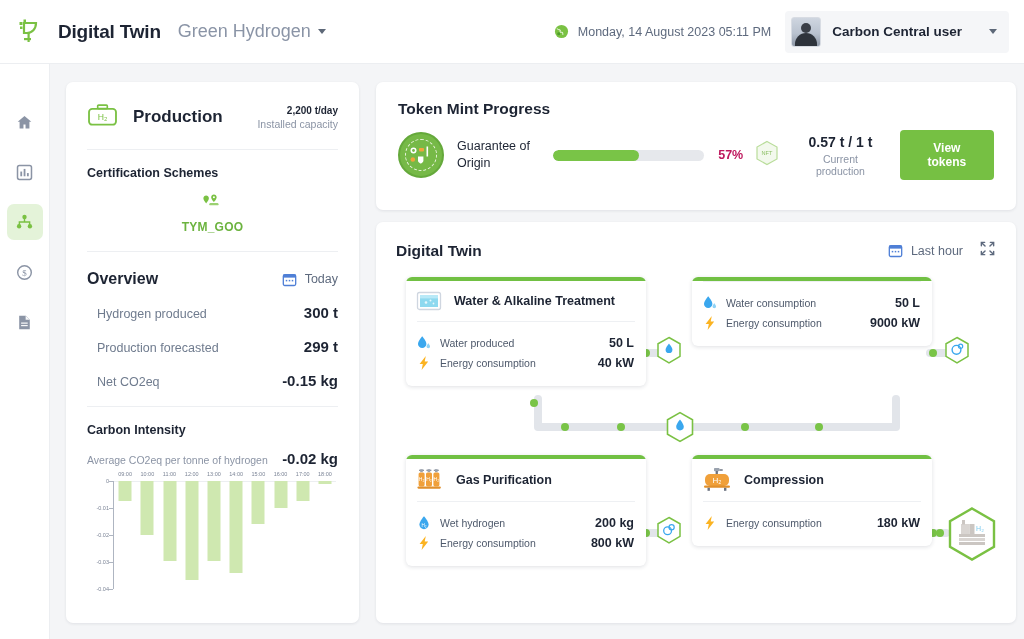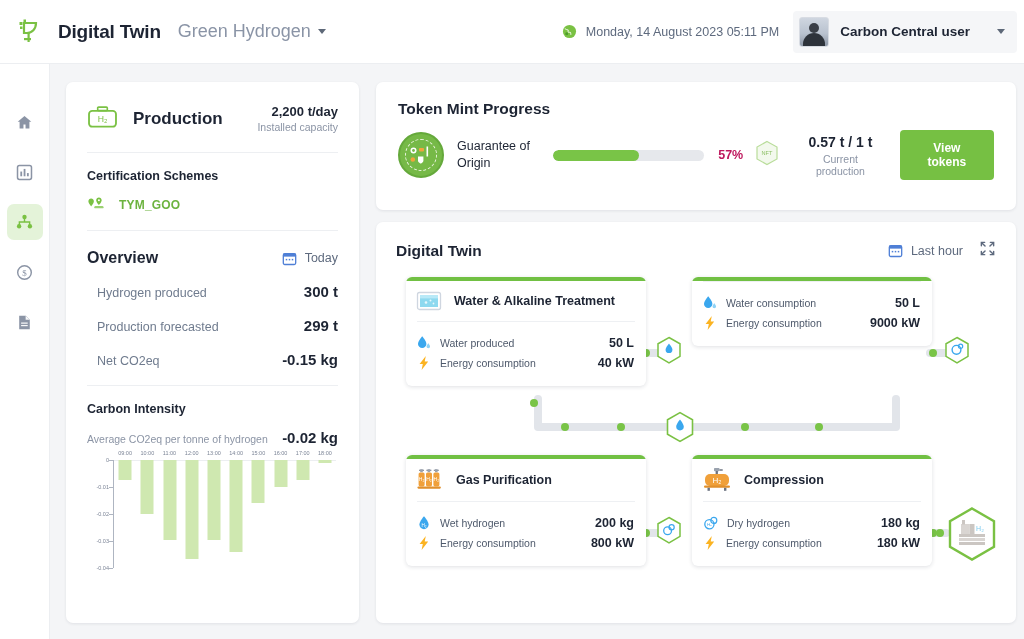--- a/index.html
+++ b/index.html
@@ -19,21 +19,21 @@
     border-bottom: 1px solid #eceef1;
   }
   .logo { width: 58px; display: flex; align-items: center; justify-content: center; }
   .brand-title { font-size: 19px; font-weight: bold; color: #1d2433; letter-spacing: -0.2px; }
   .brand-sub {
     font-size: 18px; color: #8a94a6; margin-left: 17px; display: flex;
     align-items: center; gap: 7px; cursor: pointer;
   }
   .caret { width: 0; height: 0; border-left: 4.5px solid transparent;
            border-right: 4.5px solid transparent; border-top: 5.5px solid #5d6878; }
-  .topbar-right { margin-left: auto; display: flex; align-items: center; padding-right: 7px; gap: 14px;}
+  .topbar-right { margin-left: auto; display: flex; align-items: center; padding-right: 15px; gap: 14px;}
   .datetime { display: flex; align-items: center; gap: 9px; font-size: 12.5px; color: #5e6a7e; }
   .userbox {
     display: flex; align-items: center; gap: 11px; background: #f5f6f8;
     border-radius: 4px; padding: 6px 12px 6px 6px; cursor: pointer;
   }
   .avatar {
     width: 30px; height: 30px; border-radius: 3px; border: 1px solid #d8dce3;
     background: linear-gradient(#cfd6e0 0%, #b9c2cf 55%, #8d97a6 100%);
     position: relative; overflow: hidden; flex: none;
   }
@@ -62,21 +62,21 @@
   
   .card { background: #fff; border-radius: 7px; box-shadow: 0 1px 3px rgba(26,36,56,.09); }
 
   .left-card {
     position: absolute; left: 66px; top: 82px; width: 293px; height: 541px;
     padding: 0 21px;
   }
   .prod-head { display: flex; align-items: center; padding: 22px 0 19px; }
   .prod-title { font-size: 17px; font-weight: bold; margin-left: 15px; color:#1d2433;}
   .prod-right { margin-left: auto; text-align: right; }
-  .prod-cap { font-size: 13px; font-weight: bold; color:#1d2433;}
+  .prod-cap { font-size: 10px; font-weight: bold; color:#1d2433;}
   .prod-caplabel { font-size: 10.5px; color: #8b94a5; margin-top: 2px; }
   .divider { height: 1px; background: #edeff2; }
   .sec-title { font-size: 12.5px; font-weight: bold; color:#1d2433; }
   .cert-row { display: flex; align-items: center; gap: 10px; cursor: pointer; }
   .cert-name { font-size: 12px; color: #6cb33f; font-weight: bold; letter-spacing: .2px;}
   .ov-head { display: flex; align-items: center; }
   .ov-title { font-size: 16px; font-weight: bold; color:#1d2433;}
   .ov-period { margin-left: auto; display: flex; align-items: center; gap: 8px;
                font-size: 12.5px; color: #5e6a7e; cursor: pointer; }
   .stat { display: flex; align-items: baseline; margin-left: 10px; }
@@ -244,21 +244,21 @@
       <div class="prod-right">
         <div class="prod-cap">2,200 t/day</div>
         <div class="prod-caplabel">Installed capacity</div>
       </div>
     </div>
 
     <div class="divider"></div>
 
     <div style="padding:16px 0 0;">
       <div class="sec-title">Certification Schemes</div>
-      <div class="cert-row" style="margin-top:13px;">
+      <div class="cert-row" style="margin-top:13px;flex-direction:column;">
         <svg width="22" height="17" viewBox="0 0 24 18">
           <path d="M4.5 2.5c1.7 0 3 1.3 3 3 0 2.2-3 5.6-3 5.6S1.5 7.7 1.5 5.5c0-1.7 1.3-3 3-3z" fill="#7ac143"></path>
           <path d="M13 1.4c1.7 0 3 1.3 3 3 0 2.1-3 5.3-3 5.3s-3-3.2-3-5.3c0-1.7 1.3-3 3-3z" fill="#7ac143"></path>
           <circle cx="13" cy="4.4" r="1.1" fill="#ffffff"></circle>
           <rect x="8" y="10.6" width="10" height="2.6" rx="1.3" fill="#7ac143" opacity=".75"></rect>
         </svg>
         <span class="cert-name">TYM_GOO</span>
       </div>
     </div>
 
@@ -591,29 +591,20 @@
             <rect x="2" y="18.6" width="26" height="2.2" rx="1.1" fill="#e08f2b"></rect>
             <rect x="5.5" y="20.8" width="2.4" height="3" fill="#6c7380"></rect>
             <rect x="22" y="20.8" width="2.4" height="3" fill="#6c7380"></rect>
             <text x="15" y="16" font-size="8" fill="#ffffff" text-anchor="middle" font-family="Liberation Sans, sans-serif">H₂</text>
           </svg>
           <div class="node-name">Compression</div>
         </div>
         <div class="node-div"></div>
         <div class="node-rows">
           <div class="nrow">
-            <svg width="15" height="16" viewBox="0 0 15 16">
-              <circle cx="6.4" cy="9.2" r="4.6" fill="none" stroke="#3aa7ee" stroke-width="1.3"></circle>
-              <circle cx="10.8" cy="5.4" r="3" fill="none" stroke="#3aa7ee" stroke-width="1.2"></circle>
-              <text x="6.4" y="11.4" font-size="4.4" fill="#3aa7ee" text-anchor="middle" font-family="Liberation Sans, sans-serif">H₂</text>
-            </svg>
-            <span class="nrow-label">Dry hydrogen</span>
-            <span class="nrow-val">180 kg</span>
-          </div>
-          <div class="nrow">
             <svg width="14" height="16" viewBox="0 0 14 16">
               <path d="M8.8 1 2.6 9h3.2l-1.2 6 6.6-8.4H7.7z" fill="#fbb321"></path>
             </svg>
             <span class="nrow-label">Energy consumption</span>
             <span class="nrow-val">180 kW</span>
           </div>
         </div>
       </div>
 
       <div class="hexbtn" style="left:549px;top:231px;">

